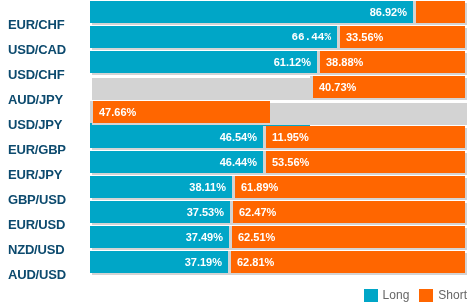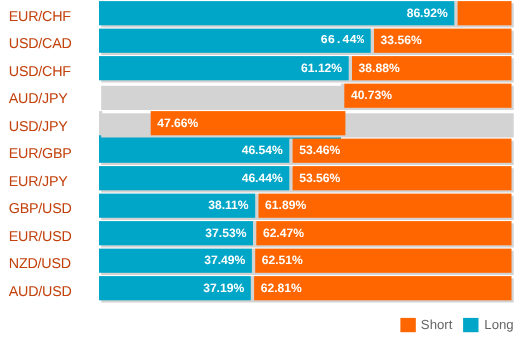--- a/index.html
+++ b/index.html
@@ -15,26 +15,26 @@
   .rows{position:absolute;left:0;top:0;width:473px;}
 
   .row{
     position:relative;
     height:25px;
   }
 
   .row-label{
     position:absolute;
     left:8px;
-    top:4px;
+    top:14px;
     height:22px;
     line-height:22px;
     font-size:13px;
-    font-weight:normal;
-    color:#c2410c;
+    font-weight:bold;
+    color:#0c4a6e;
     letter-spacing:-0.2px;
     white-space:nowrap;
   }
 
   
   .track{
     position:absolute;
     left:92px;
     top:3px;
     width:375px;
@@ -163,35 +163,35 @@
           <div class="seg seg-short" style="width: 152px;">
             <span class="seg-val">40.73%</span>
           </div>
         </div>
       </div>
       <div class="row">
         <div class="row-label">USD/JPY</div>
         <div class="track"></div>
         <div class="bar">
           <div class="gap"></div>
-          <div class="seg seg-short" style="width: 177px; margin-left: 44px;">
+          <div class="seg seg-short" style="width: 177px;">
             <span class="seg-val">47.66%</span>
           </div>
         </div>
       </div>
       <div class="row">
         <div class="row-label">EUR/GBP</div>
         <div class="track"></div>
         <div class="bar">
           <div class="seg seg-long" style="width: 173px;">
             <span class="seg-val">46.54%</span>
           </div>
           <div class="gap"></div>
           <div class="seg seg-short" style="width: 199px;">
-            <span class="seg-val">53.46%</span>
+            <span class="seg-val">11.95%</span>
           </div>
         </div>
       </div>
       <div class="row">
         <div class="row-label">EUR/JPY</div>
         <div class="track"></div>
         <div class="bar">
           <div class="seg seg-long" style="width: 173px;">
             <span class="seg-val">46.44%</span>
           </div>
@@ -249,22 +249,22 @@
           </div>
           <div class="gap"></div>
           <div class="seg seg-short" style="width: 234px;">
             <span class="seg-val">62.81%</span>
           </div>
         </div>
       </div>
     </div>
 
   <div class="legend" id="legend">
+      <div class="legend-item">
+        <span class="legend-swatch long"></span>
+        <span class="legend-text">Long</span>
+      </div>
       <div class="legend-item">
         <span class="legend-swatch short"></span>
         <span class="legend-text">Short</span>
       </div>
-      <div class="legend-item">
-        <span class="legend-swatch long"></span>
-        <span class="legend-text">Long</span>
-      </div>
     </div>
 </div>
 
 </body></html>

